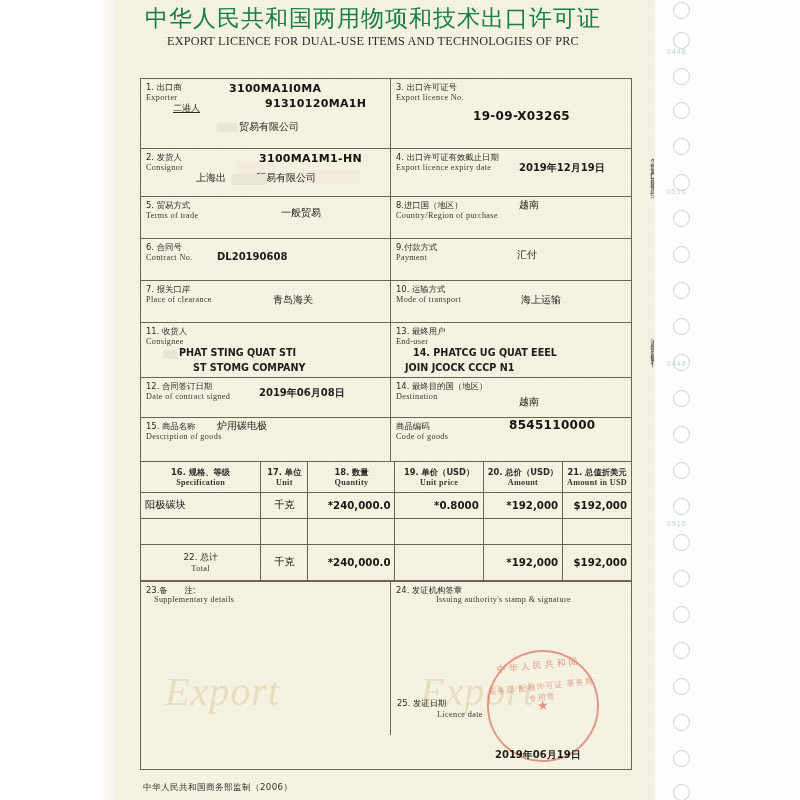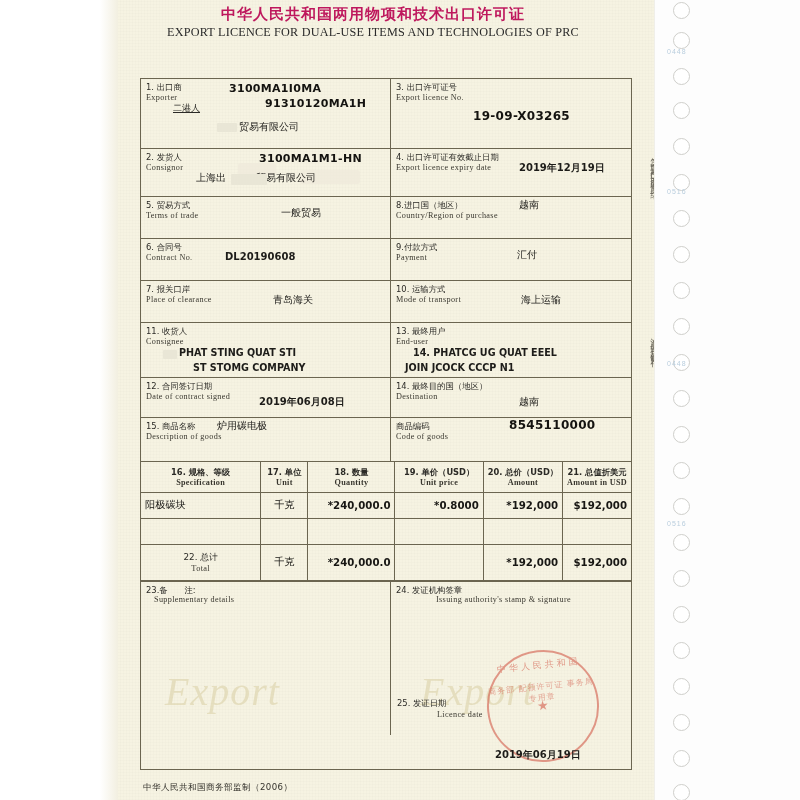--- a/index.html
+++ b/index.html
@@ -38,22 +38,22 @@
     pointer-events:none;
   }
   .leftfade{
     position:absolute;left:100px;top:0;width:18px;height:800px;
     background:linear-gradient(90deg,#ffffff 0%,#f2efe0 100%);
   }
 
   
   .hd{position:absolute;left:108px;top:6px;width:530px;text-align:center;}
   .hd-cn{
-    font-family:"DejaVu Sans", sans-serif;font-weight:bold;
-    font-size:15px;letter-spacing:1px;color:#be185d;line-height:1.12;
+    font-family:"DejaVu Sans", sans-serif;font-weight:normal;
+    font-size:23px;letter-spacing:1px;color:#15803d;line-height:1.12;
   }
   .hd-en{
     font-family:"Liberation Serif",serif;font-size:12.2px;letter-spacing:.2px;
     color:#2a2a2a;margin-top:2px;white-space:nowrap;
   }
   .hd-no{
     position:absolute;right:22px;top:50px;
     font-family:"Liberation Serif",serif;font-size:13px;font-weight:bold;
     letter-spacing:1px;color:#23211d;
   }
@@ -248,21 +248,21 @@
         <div class="lab-cn">8.进口国（地区）</div>
         <div class="lab-en">Country/Region of purchase</div>
         <div class="abs val-cn" style="left:128px;top:1px;">越南</div>
       </div>
     </div>
 
     <div class="row" style="height:42px;">
       <div class="cell vline" style="width:250px;">
         <div class="lab-cn">6. 合同号</div>
         <div class="lab-en">Contract No.</div>
-        <div class="abs val" style="left:84px;top:12px;">DL20190608</div>
+        <div class="abs val" style="left:76px;top:12px;">DL20190608</div>
       </div>
       <div class="cell" style="width:240px;">
         <div class="lab-cn">9.付款方式</div>
         <div class="lab-en">Payment</div>
         <div class="abs val-cn" style="left:126px;top:9px;">汇付</div>
       </div>
     </div>
 
     <div class="row" style="height:42px;">
       <div class="cell vline" style="width:250px;">
@@ -290,21 +290,21 @@
         <div class="lab-en">End-user</div>
         <div class="abs val" style="left:22px;top:24px;font-size:9.6px;">14. PHATCG UG QUAT EEEL</div>
         <div class="abs val" style="left:14px;top:39px;font-size:9.6px;">JOIN  JCOCK CCCP  N1</div>
       </div>
     </div>
 
     <div class="row" style="height:40px;">
       <div class="cell vline" style="width:250px;">
         <div class="lab-cn">12. 合同签订日期</div>
         <div class="lab-en">Date of contract signed</div>
-        <div class="abs val" style="left:118px;top:17px;">2019年06月08日</div>
+        <div class="abs val" style="left:118px;top:8px;">2019年06月08日</div>
       </div>
       <div class="cell" style="width:240px;">
         <div class="lab-cn">14. 最终目的国（地区）</div>
         <div class="lab-en">Destination</div>
         <div class="abs val-cn" style="left:128px;top:17px;">越南</div>
       </div>
     </div>
 
     <div class="row" style="height:44px;">
       <div class="cell vline" style="width:250px;">

